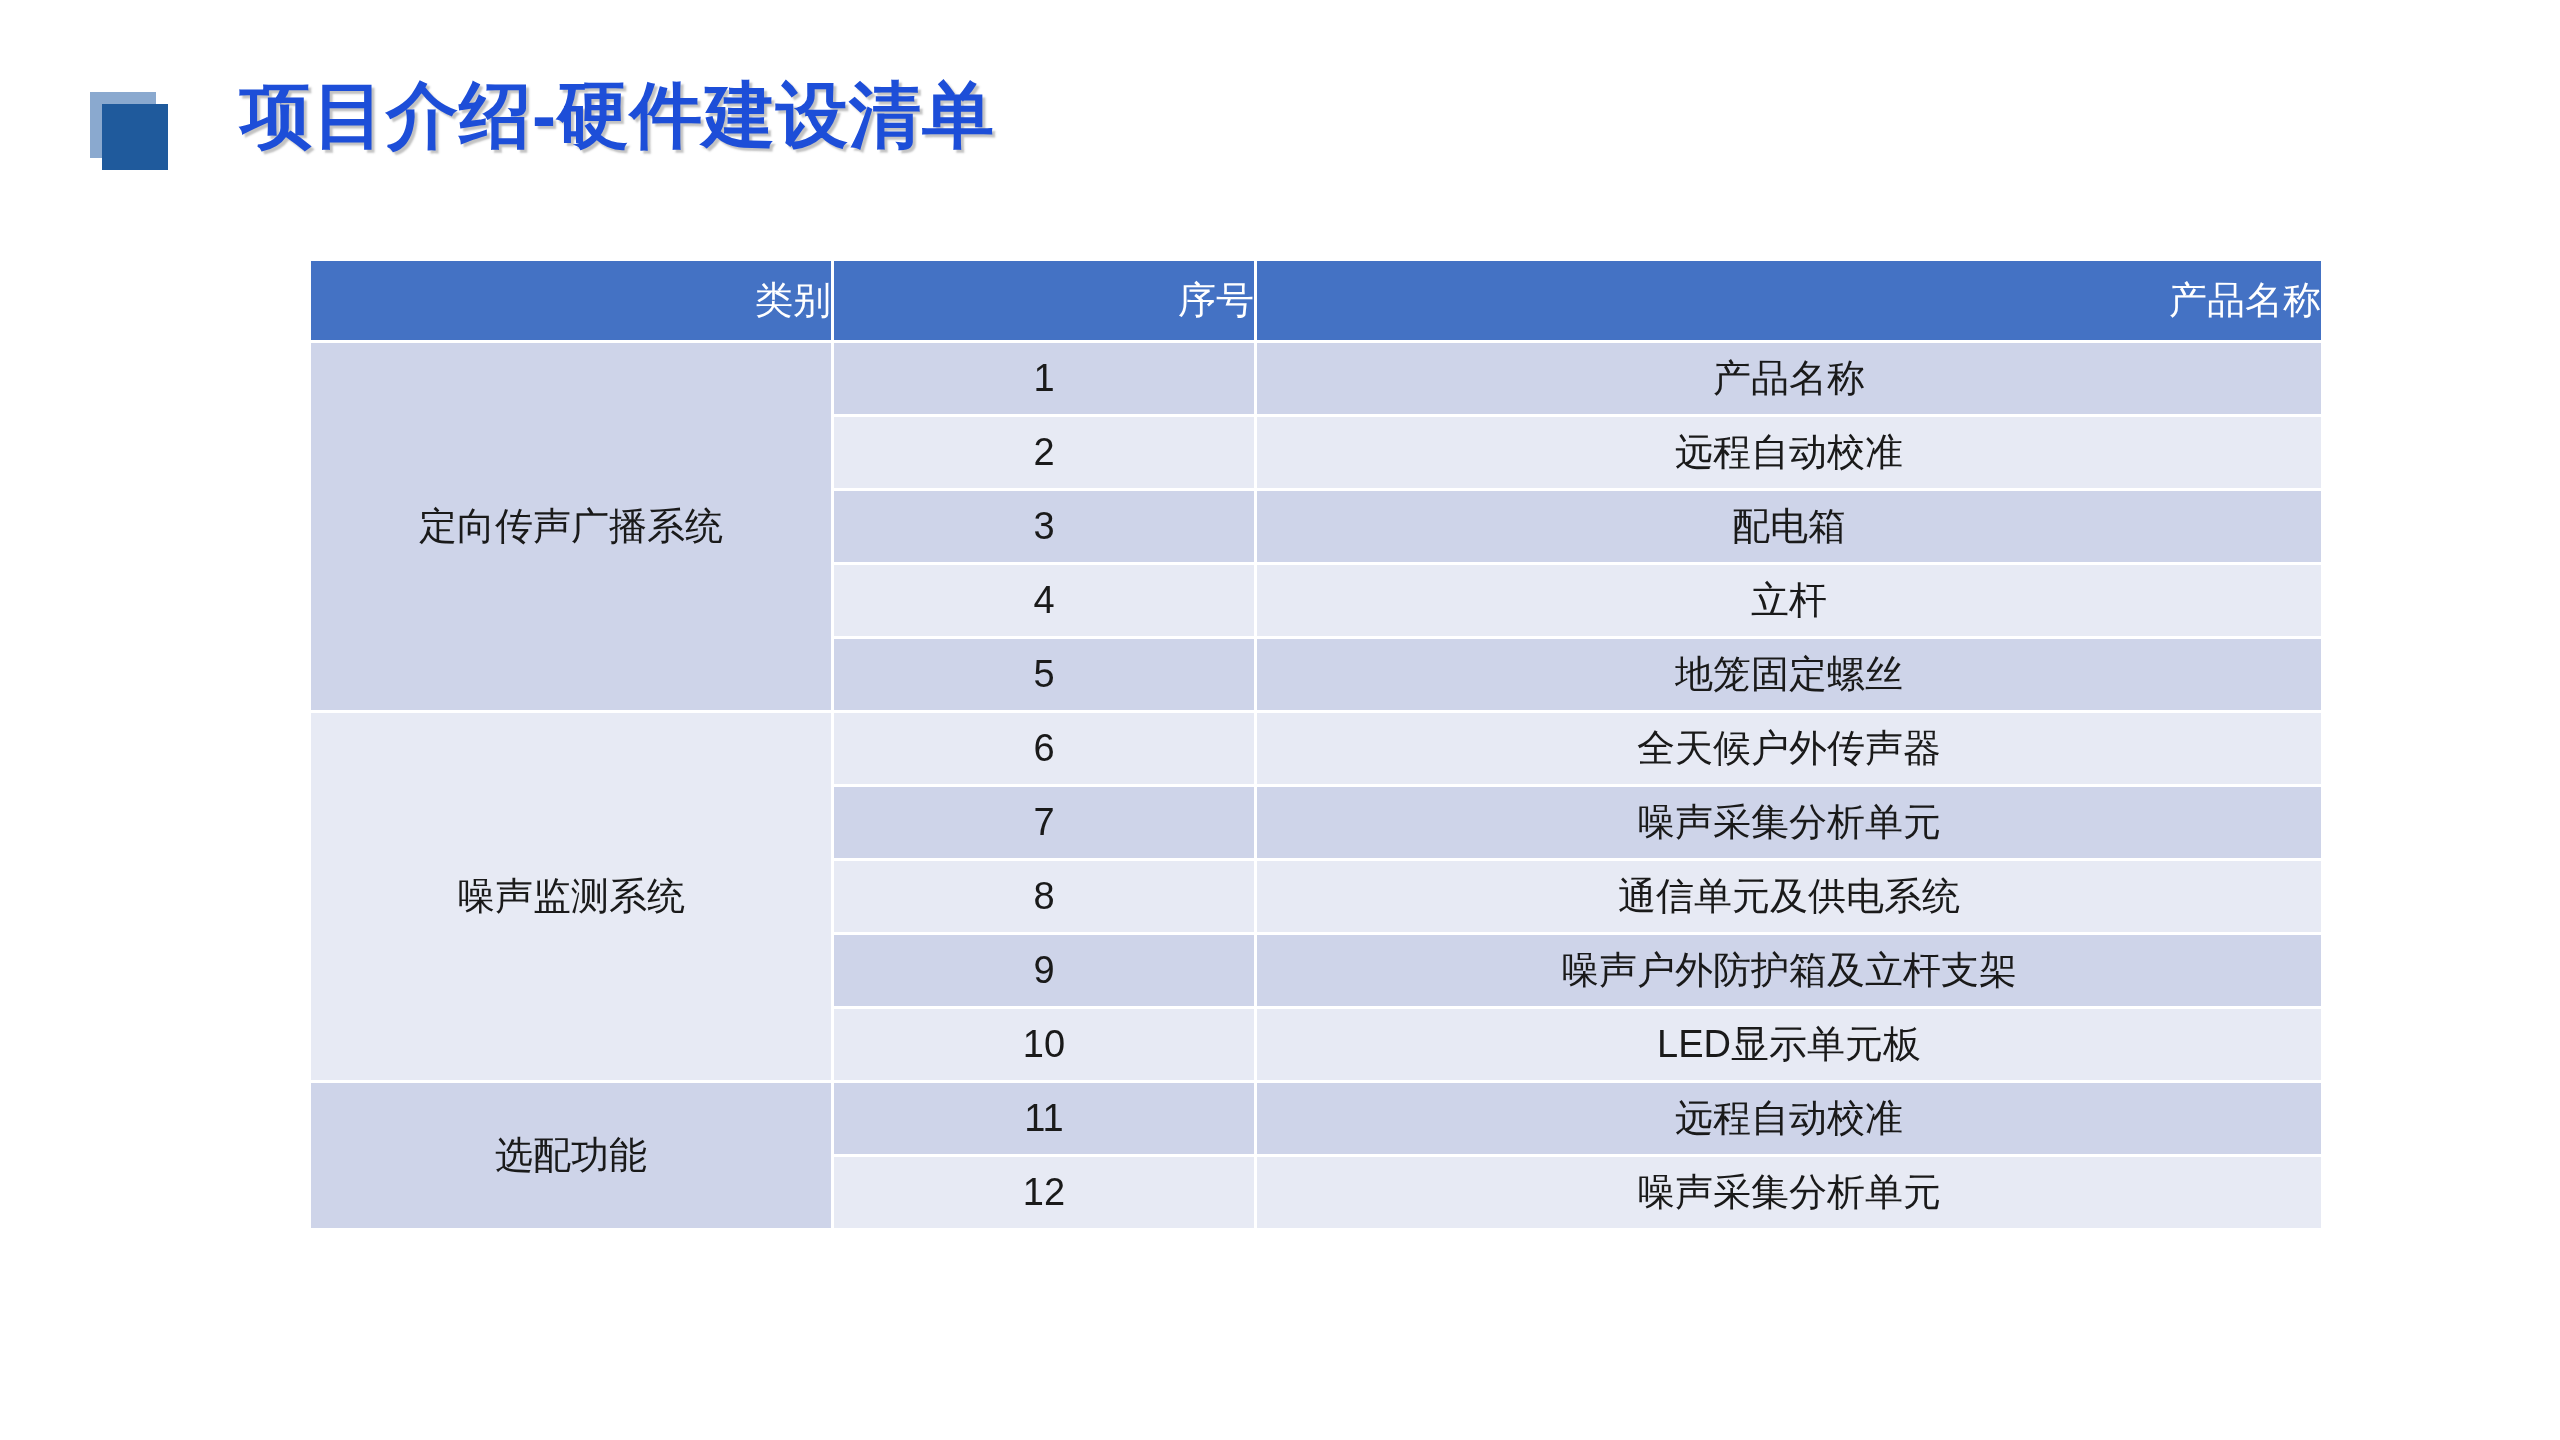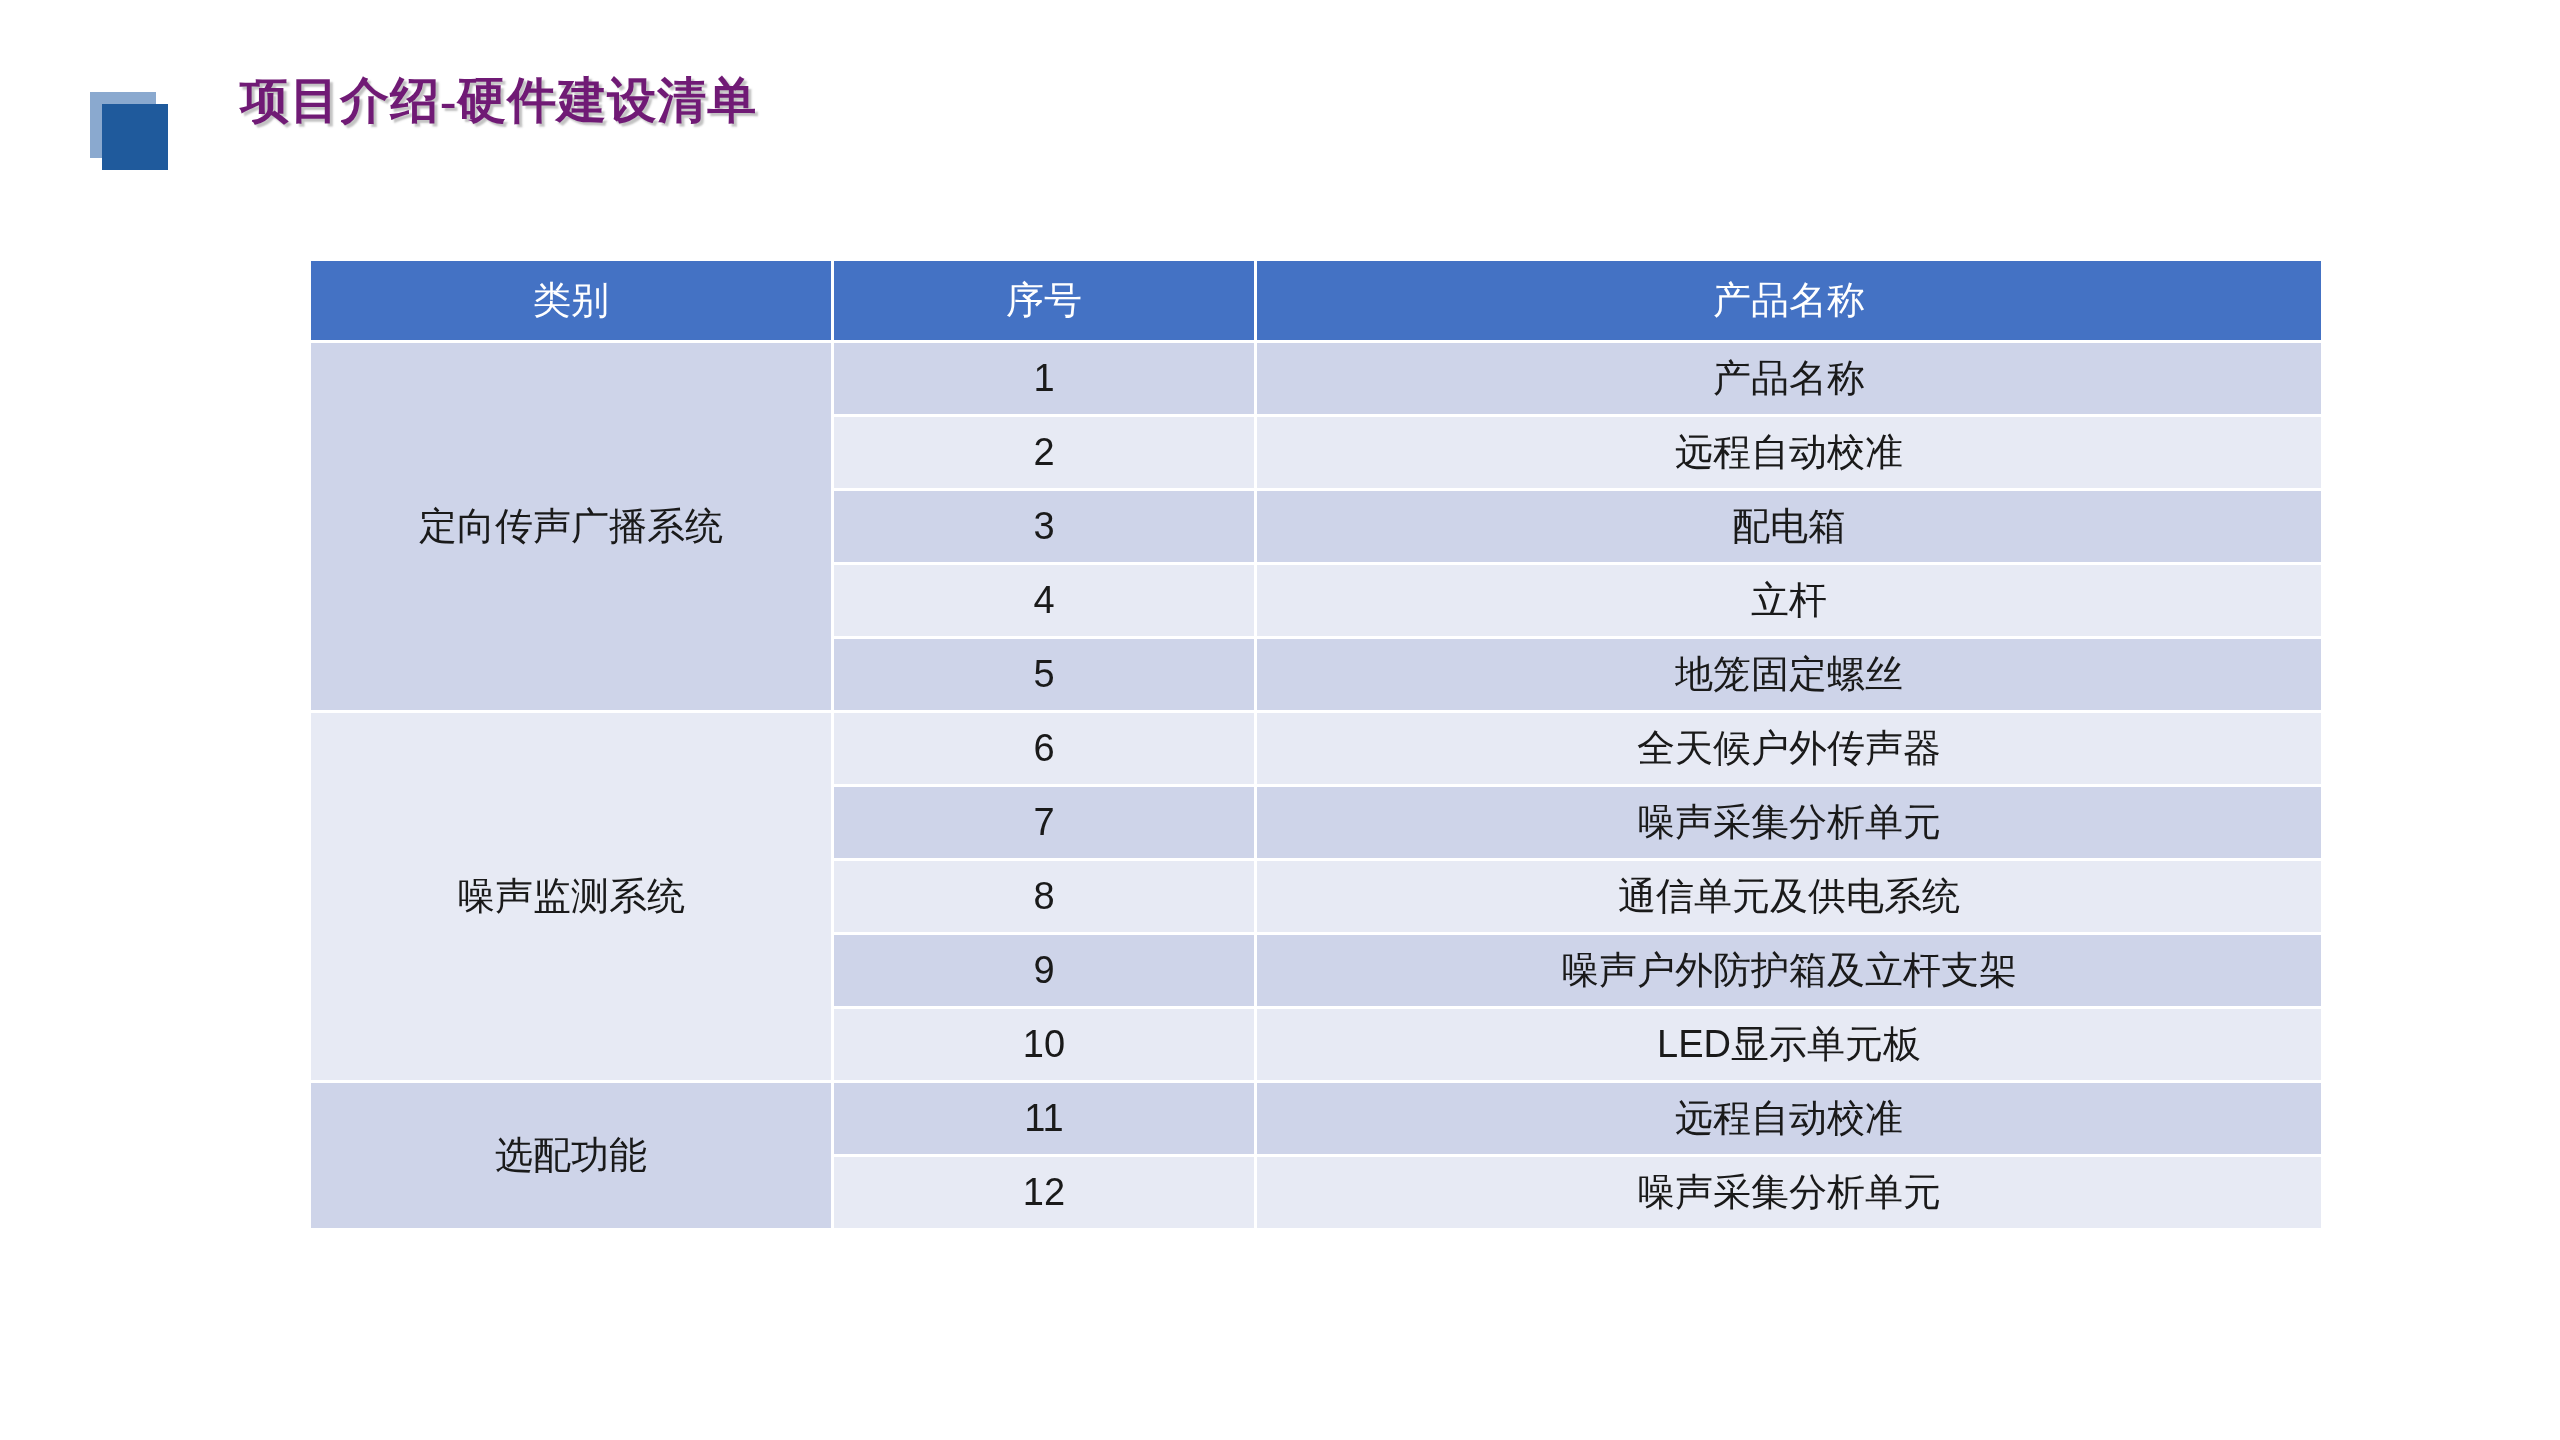--- a/index.html
+++ b/index.html
@@ -43,24 +43,24 @@
     left: 12px;
     top: 12px;
     width: 66px;
     height: 66px;
     background: #1f5a9c;
   }
   #page-title {
     position: absolute;
     left: 240px;
     top: 68px;
-    font-family: Liberation Serif, serif;
-    font-size: 49px;
+    font-family: Liberation Sans, sans-serif;
+    font-size: 72px;
     font-weight: bold;
-    color: #701a75;
+    color: #1d4ed8;
     letter-spacing: 1px;
     white-space: nowrap;
     text-shadow: 3px 3px 2px rgba(120,120,120,0.45);
   }
 
   
   #hardware-table {
     position: absolute;
     left: 308px;
     top: 258px;
@@ -72,21 +72,21 @@
   #hardware-table col.c-cat   { width: 520px; }
   #hardware-table col.c-idx   { width: 420px; }
   #hardware-table col.c-name  { width: 1064px; }
 
   #hardware-table th {
     background: #4472c4;
     color: #ffffff;
     font-size: 38px;
     font-weight: normal;
     height: 79px;
-    text-align: center;
+    text-align: right;
     vertical-align: middle;
     padding: 0;
     border: 0;
   }
   #hardware-table td {
     font-size: 38px;
     color: #1a1a1a;
     height: 71px;
     text-align: center;
     vertical-align: middle;

